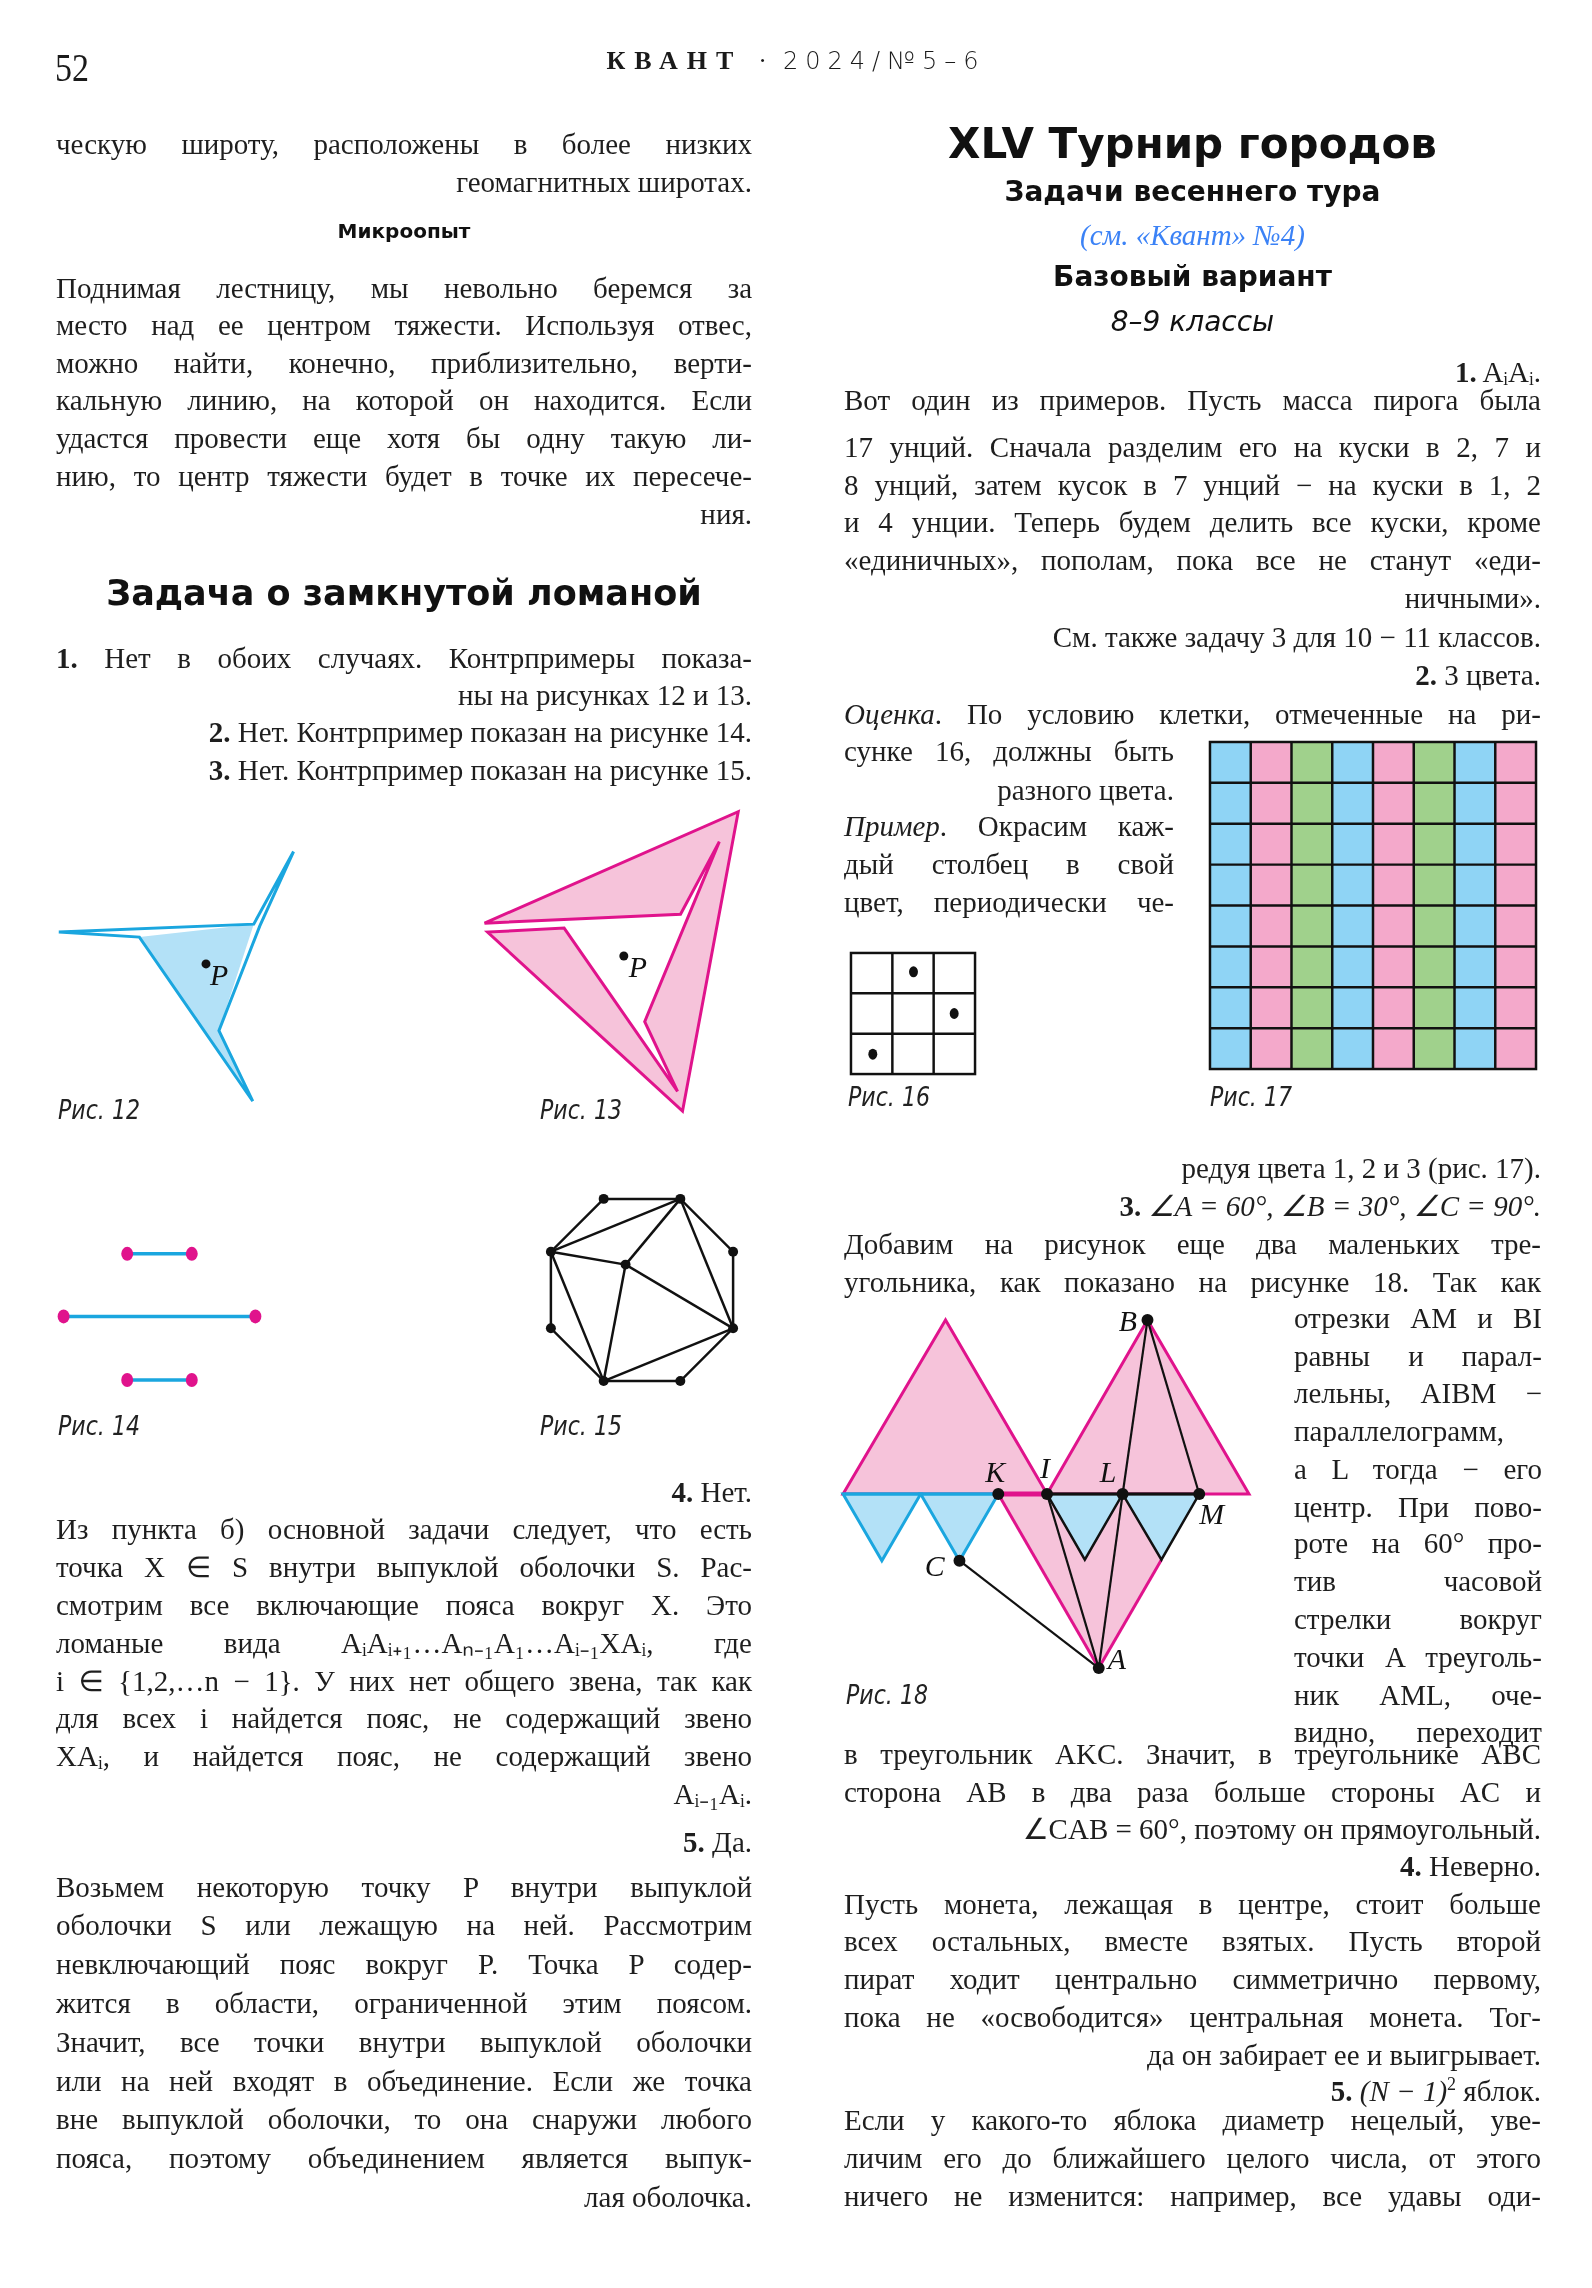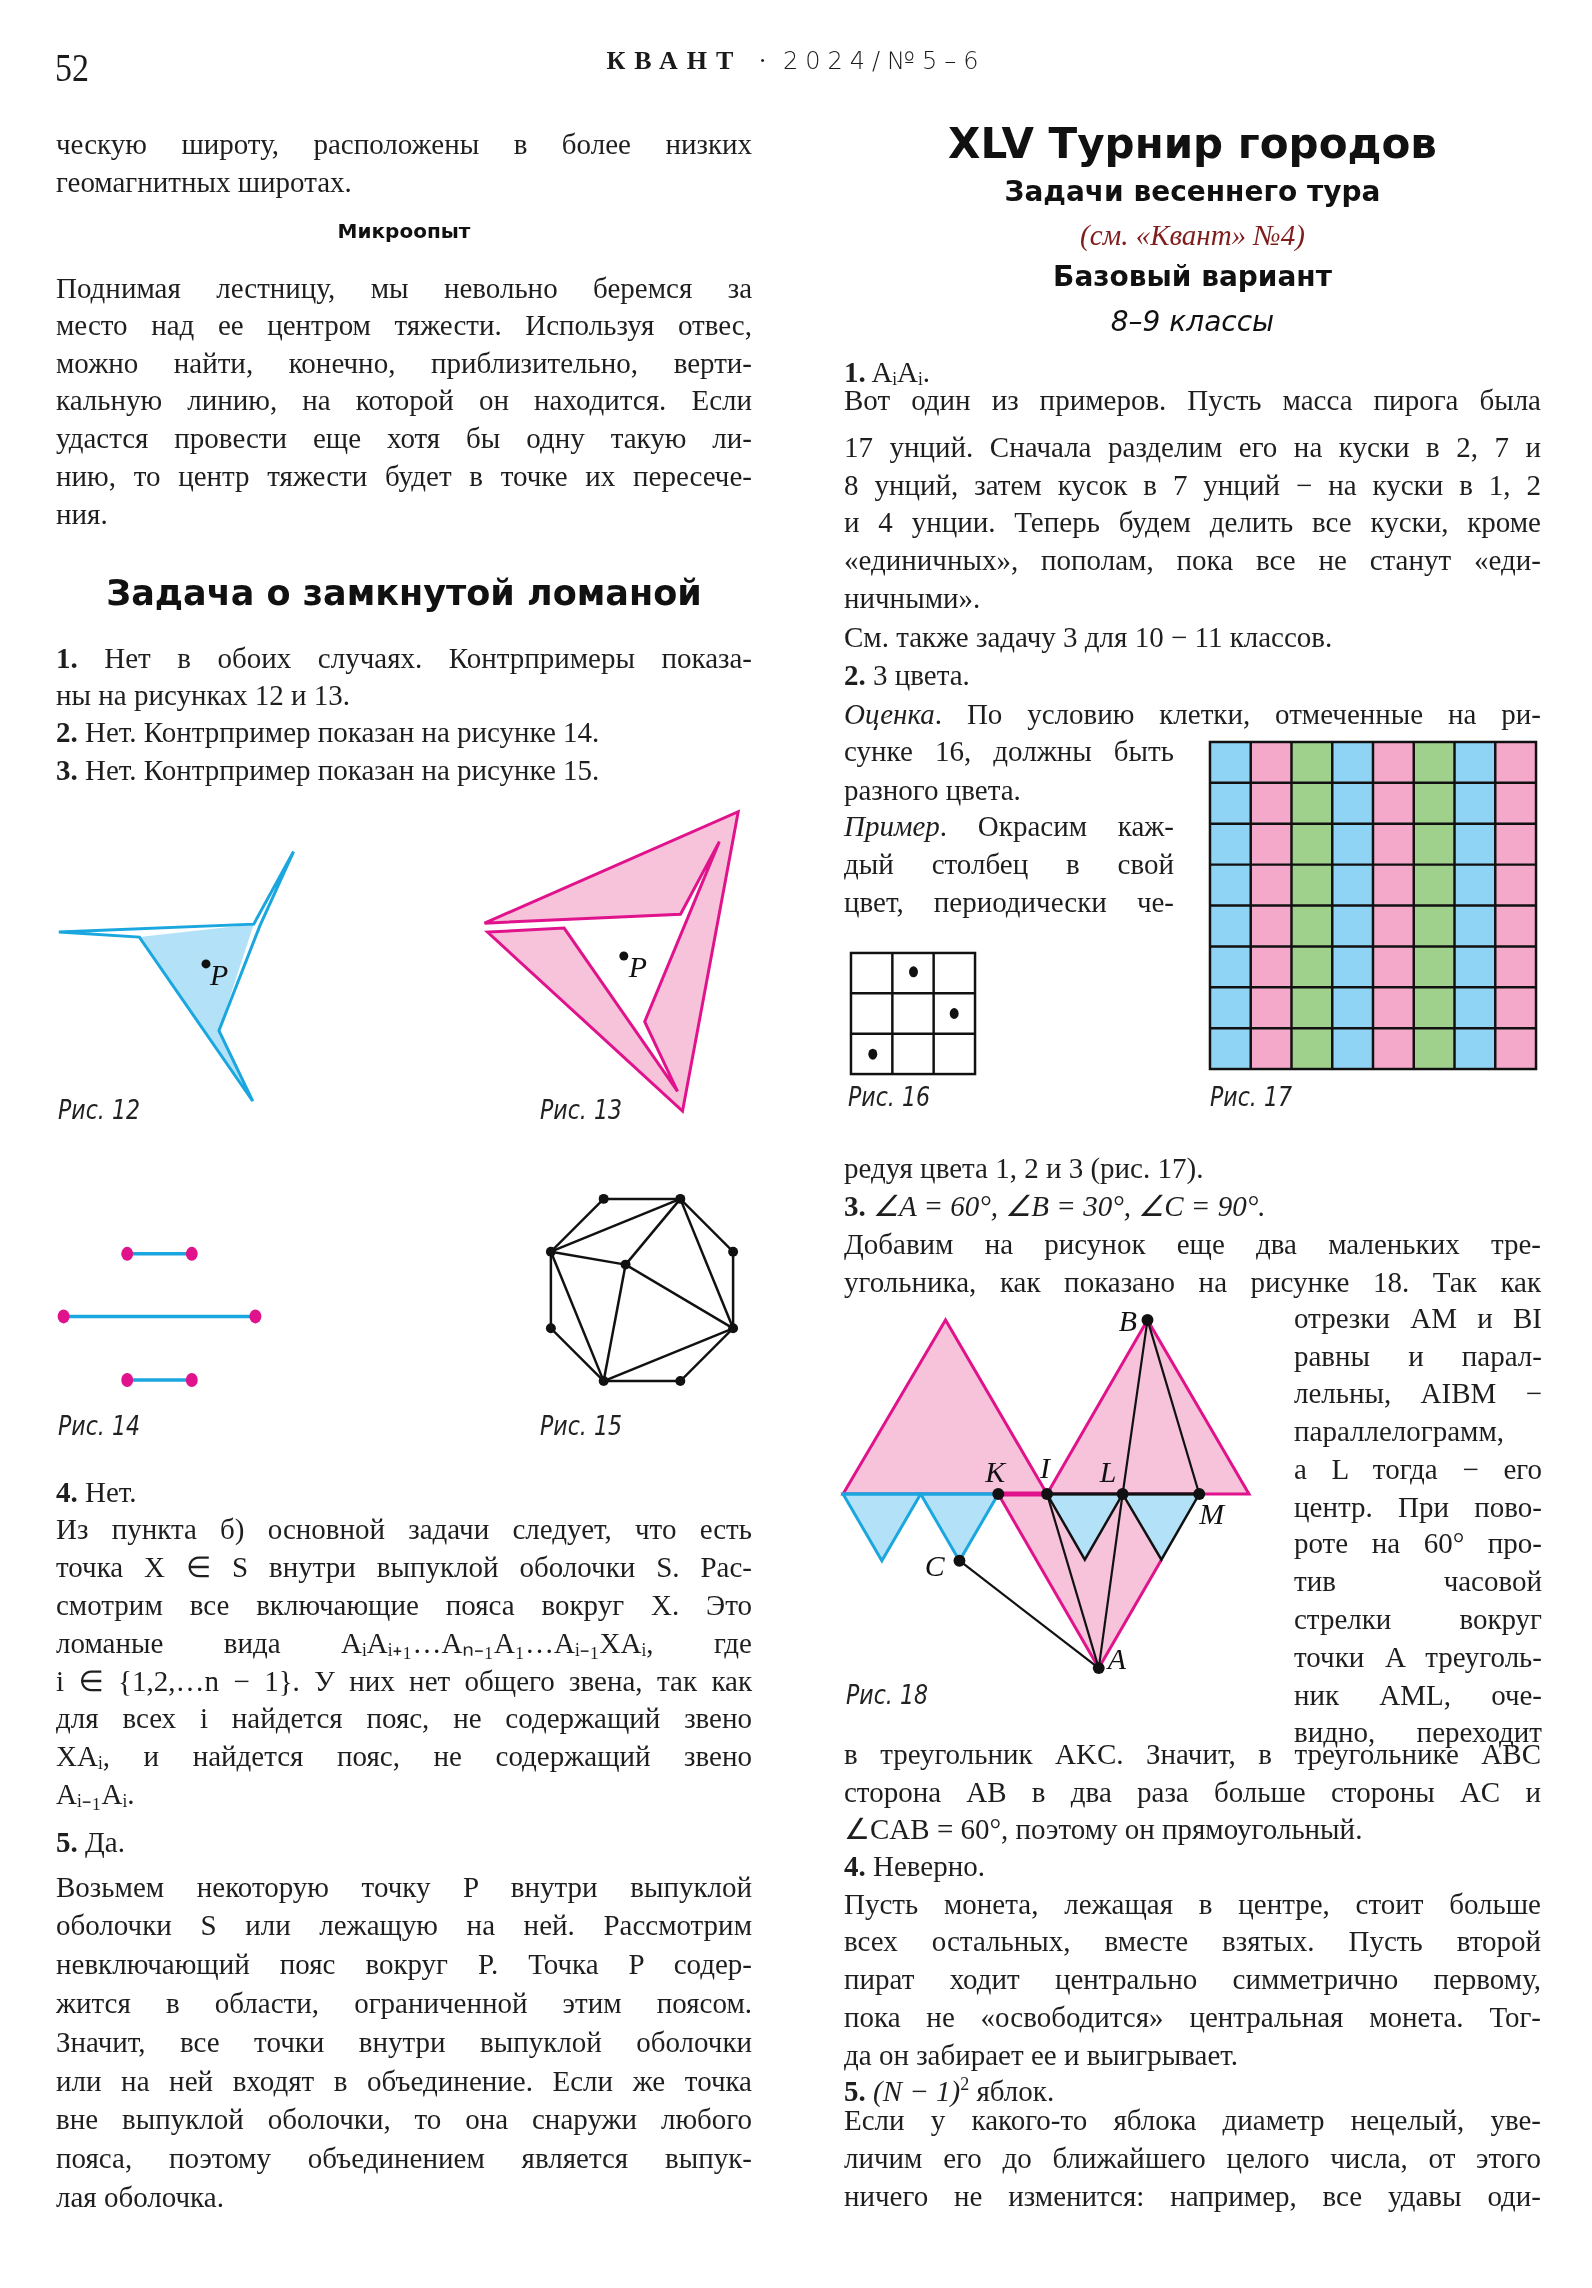--- a/index.html
+++ b/index.html
@@ -4,29 +4,29 @@
 <style>
   html, body { margin:0; padding:0; background:#ffffff; }
   body { width:1592px; height:2289px; position:relative; overflow:hidden; color:#1a1a1a; }
   #page-number { position:absolute; left:55px; top:44px; font-size:40px; font-family:"Liberation Serif", serif; transform:scaleX(0.85); transform-origin:left; }
   #running-head { position:absolute; left:0; width:1592px; top:46px; text-align:center; font-size:26px; }
   #running-head .mag { font-family:"Liberation Serif", serif; font-weight:bold; letter-spacing:9px; }
   #running-head .dot { margin:0 16px; }
   #running-head .issue { font-family:"DejaVu Sans", sans-serif; letter-spacing:7px; font-weight:300; font-size:24px; }
   .line { position:absolute; font-family:"Liberation Serif", serif; font-size:29px; line-height:36px; white-space:nowrap; color:#1e1e1e; }
   .line.j { text-align:justify; text-align-last:justify; white-space:normal; }
-  .line.l { text-align:left; }
+  .line.l { text-align:right; }
   .col-left { left:56px; width:696px; }
   .col-right { left:844px; width:697px; }
   .col-right-narrow { left:844px; width:330px; }
   .col-right-side { left:1294px; width:248px; }
   .b { font-weight:bold; }
   .i { font-style:italic; }
   .heading { position:absolute; font-family:"DejaVu Sans", "Liberation Sans", sans-serif; font-weight:bold; text-align:center; color:#111; }
-  .sub-italic { position:absolute; text-align:center; font-family:"Liberation Serif", serif; font-style:italic; color:#7f1d1d; }
+  .sub-italic { position:absolute; text-align:center; font-family:"Liberation Serif", serif; font-style:italic; color:#3b82f6; }
   .caption { position:absolute; font-family:"DejaVu Sans", sans-serif; font-style:italic; font-size:26px; font-weight:300; color:#222; transform:scaleX(0.85); transform-origin:left; }
   .fig { position:absolute; }
   svg text { font-family:"Liberation Serif", serif; font-style:italic; }
 </style>
 </head>
 <body>
 
 <div id="page-number">52</div>
 <div id="running-head">
   <span class="mag">КВАНТ</span><span class="dot">·</span><span class="issue">2024/№5–6</span>

